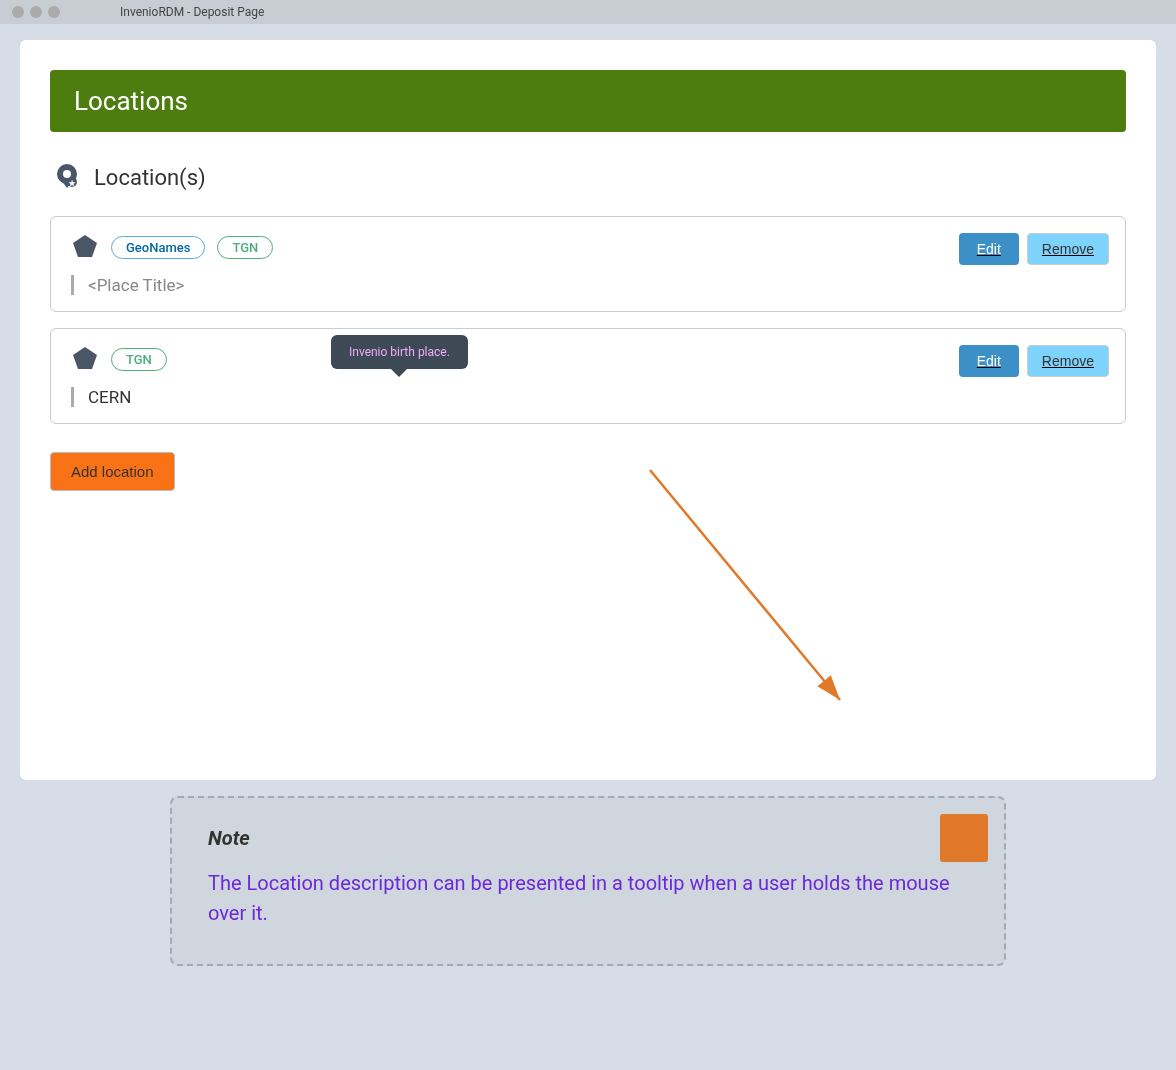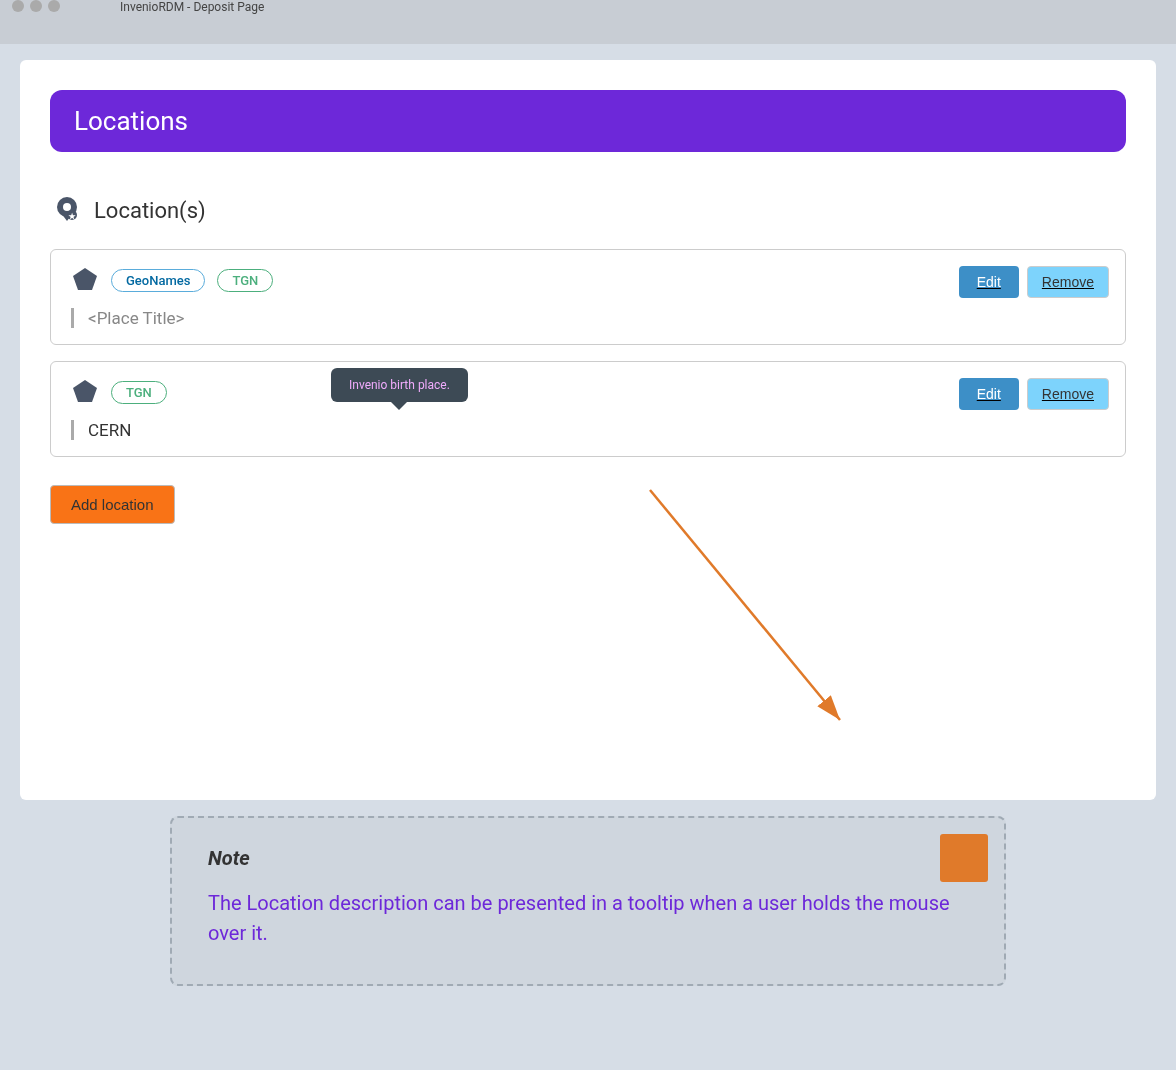--- a/index.html
+++ b/index.html
@@ -5,22 +5,23 @@
     * { box-sizing: border-box; margin: 0; padding: 0; }
     body {
       background: #d6dde6;
       font-family: -apple-system, BlinkMacSystemFont, 'Segoe UI', Roboto, sans-serif;
       width: 1176px;
       min-height: 1070px;
     }
 
     .title-bar {
       background: #c8cdd4;
-      height: 44px;
-      display: flex;
+      height: 24px;
+      display: flex;
+      align-items: center;
       padding: 0 12px;
     }
 
     .title-bar-text {
       font-size: 12px;
       color: #444;
       margin-left: 60px;
     }
 
     .window-controls {
@@ -156,21 +157,21 @@
       <div class="window-dot"></div>
       <div class="window-dot"></div>
       <div class="window-dot"></div>
     </div>
     <span class="title-bar-text">InvenioRDM - Deposit Page</span>
   </div>
 
   <div style="background: white; margin: 16px 20px; border-radius: 6px; padding: 30px; min-height: 740px; position: relative;">
 
     
-    <div style="background: #6d28d9; border-radius: 12px; padding: 16px 24px; margin-bottom: 41px;">
+    <div style="background: #4d7c0f; border-radius: 4px; padding: 16px 24px; margin-bottom: 28px;">
       <span style="color: white; font-size: 26px; font-weight: 400;">Locations</span>
     </div>
 
     
     <div style="display: flex; align-items: center; gap: 10px; margin-bottom: 22px;">
 
       <svg width="34" height="34" viewBox="0 0 34 34">
         <circle cx="17" cy="14" r="10" fill="#4a5568"></circle>
         <circle cx="17" cy="14" r="4" fill="white"></circle>
         <polygon points="17,28 11,20 23,20" fill="#4a5568"></polygon>

